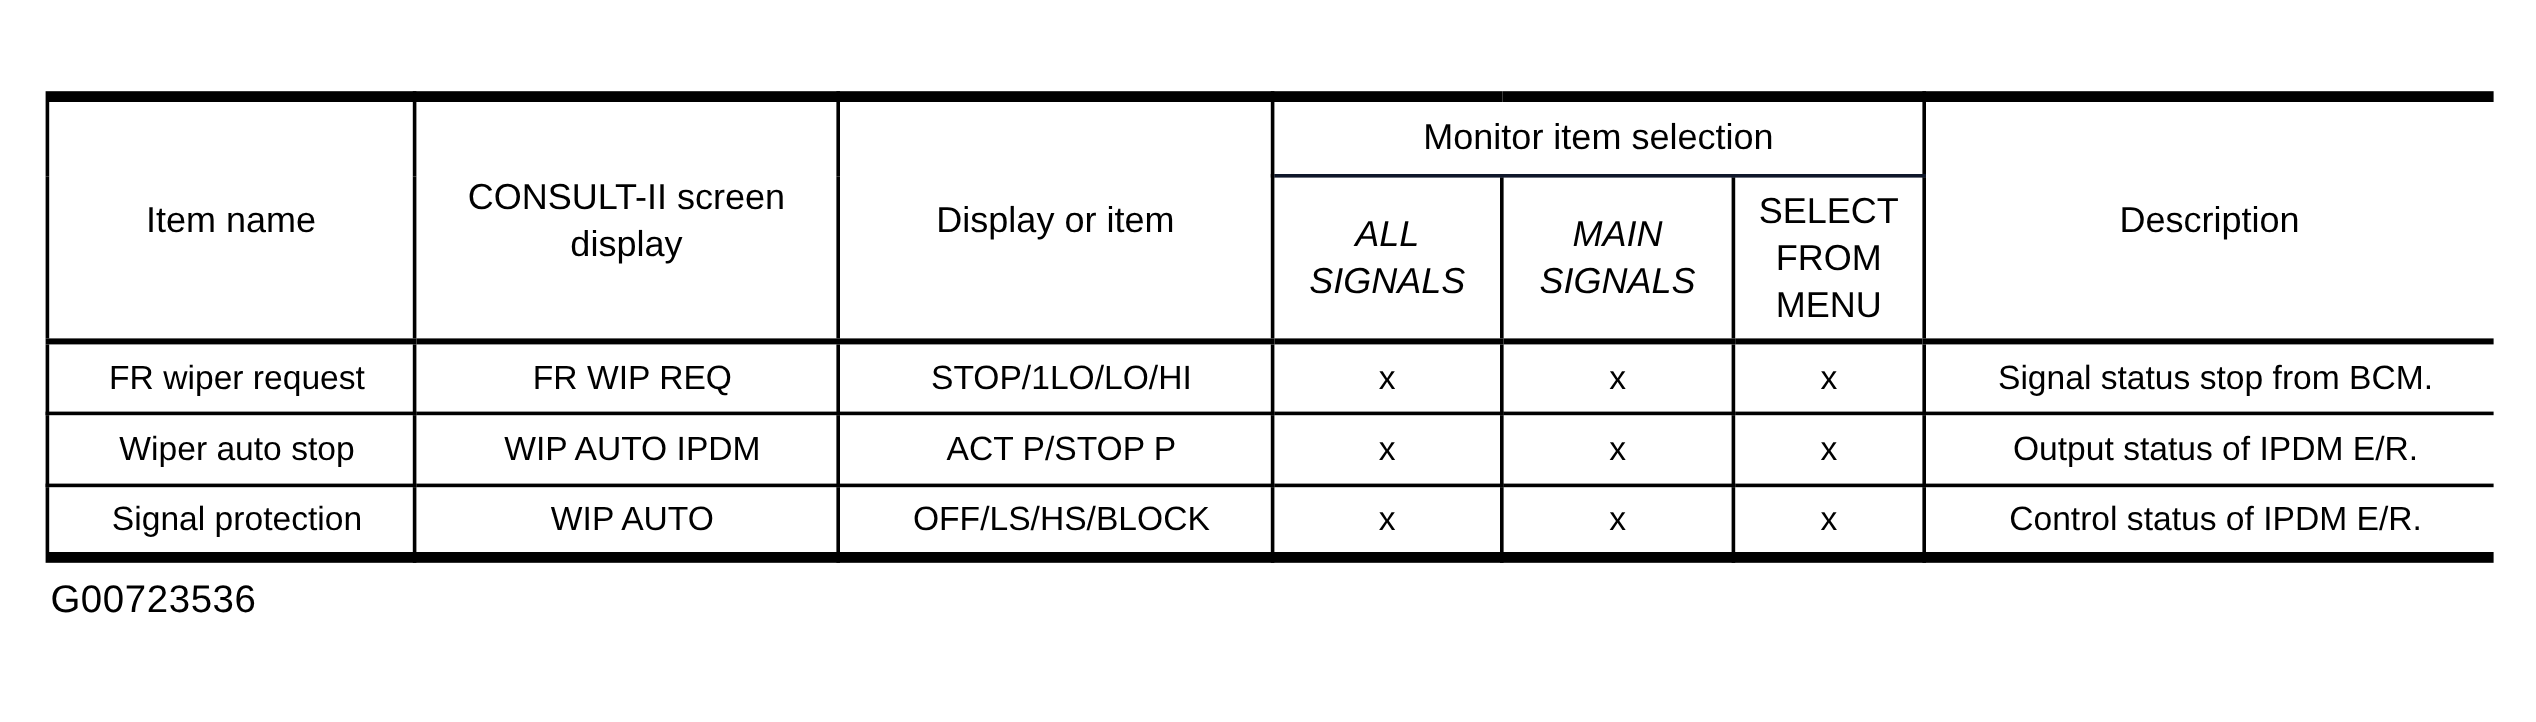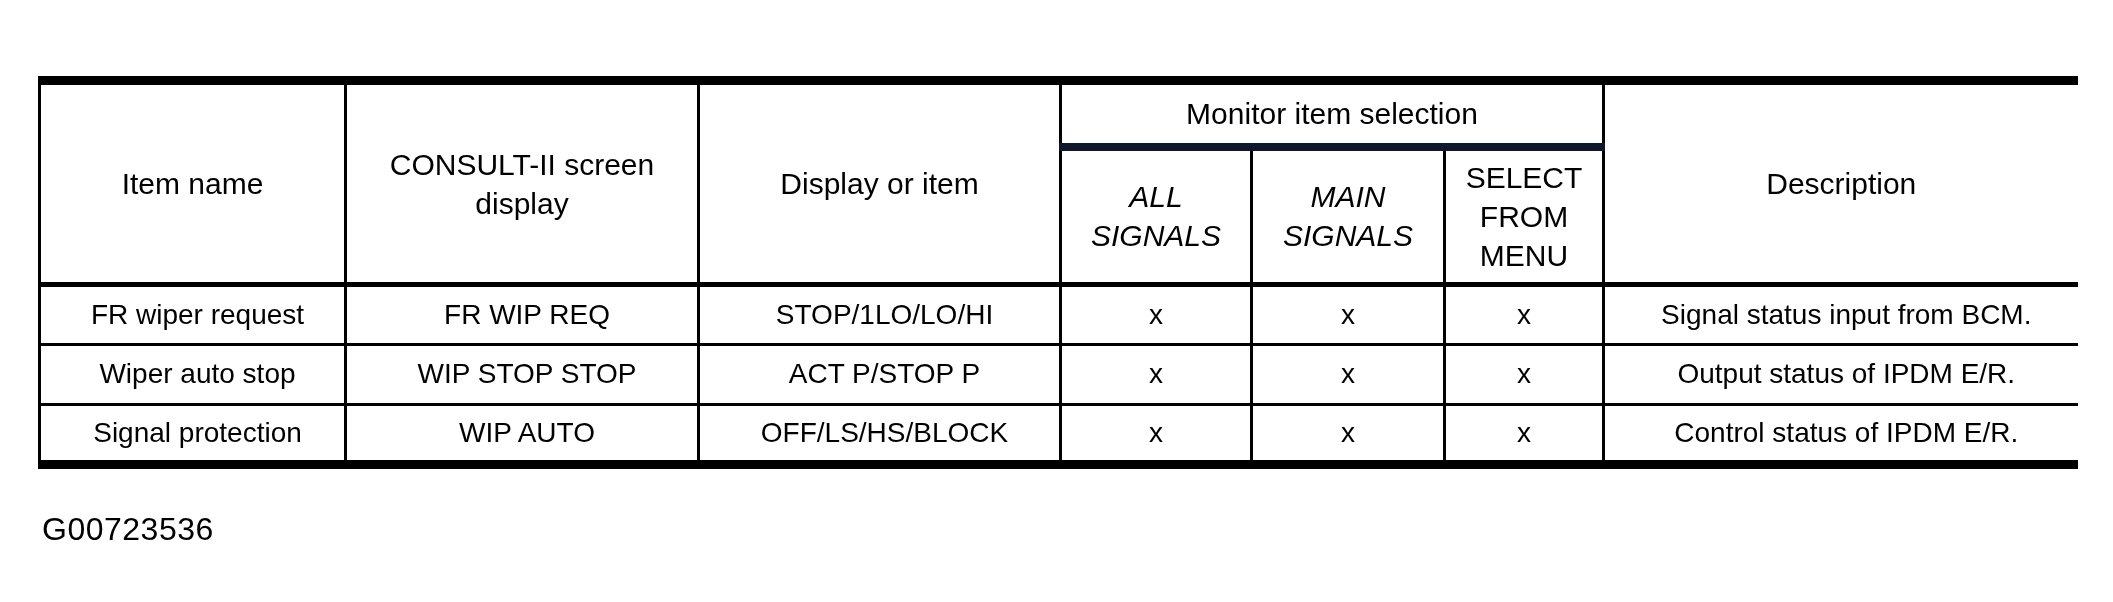--- a/index.html
+++ b/index.html
@@ -43,42 +43,42 @@
   table.doc-table td.edge-r {
     border-right: none;
   }
   
   thead th {
     font-size: 30px;
     text-align: center;
     line-height: 1.25;
   }
   tr.h-top { height: 66px; }
-  tr.h-top th { border-bottom: 8px solid #0f172a; }
+  tr.h-top th { border-bottom: 3px solid #0f172a; }
   tr.h-sub { height: 138px; }
   thead th.h-bottom { border-bottom: 5px solid #000; }
   
   tbody tr { height: 60px; }
   tbody td {
     font-size: 28px;
     line-height: 1.15;
   }
   td.al, th.al { text-align: center; padding-left: 16px; padding-right: 6px; }
   td.ac { text-align: center; }
   .wrap {
     display: inline-block;
     line-height: 1.3;
   }
   .w-consult { max-width: 290px; }
   .w-signals { max-width: 132px; font-style: italic; }
   .w-select  { max-width: 122px; }
   .figure-id {
     position: absolute;
     left: 42px;
-    top: 511px;
+    top: 481px;
     font-size: 32px;
     letter-spacing: 0.5px;
   }
 </style>
 </head>
 <body>
 
 <div class="page">
 
   <table class="doc-table">
@@ -106,25 +106,25 @@
       </tr>
     </thead>
     <tbody>
       <tr>
         <td class="al">FR wiper request</td>
         <td class="al">FR WIP REQ</td>
         <td class="al">STOP/1LO/LO/HI</td>
         <td class="ac">x</td>
         <td class="ac">x</td>
         <td class="ac">x</td>
-        <td class="al edge-r">Signal status input from BCM.</td>
+        <td class="al edge-r">Signal status stop from BCM.</td>
       </tr>
       <tr>
         <td class="al">Wiper auto stop</td>
-        <td class="al">WIP STOP STOP</td>
+        <td class="al">WIP AUTO IPDM</td>
         <td class="al">ACT P/STOP P</td>
         <td class="ac">x</td>
         <td class="ac">x</td>
         <td class="ac">x</td>
         <td class="al edge-r">Output status of IPDM E/R.</td>
       </tr>
       <tr>
         <td class="al">Signal protection</td>
         <td class="al">WIP AUTO</td>
         <td class="al">OFF/LS/HS/BLOCK</td>

